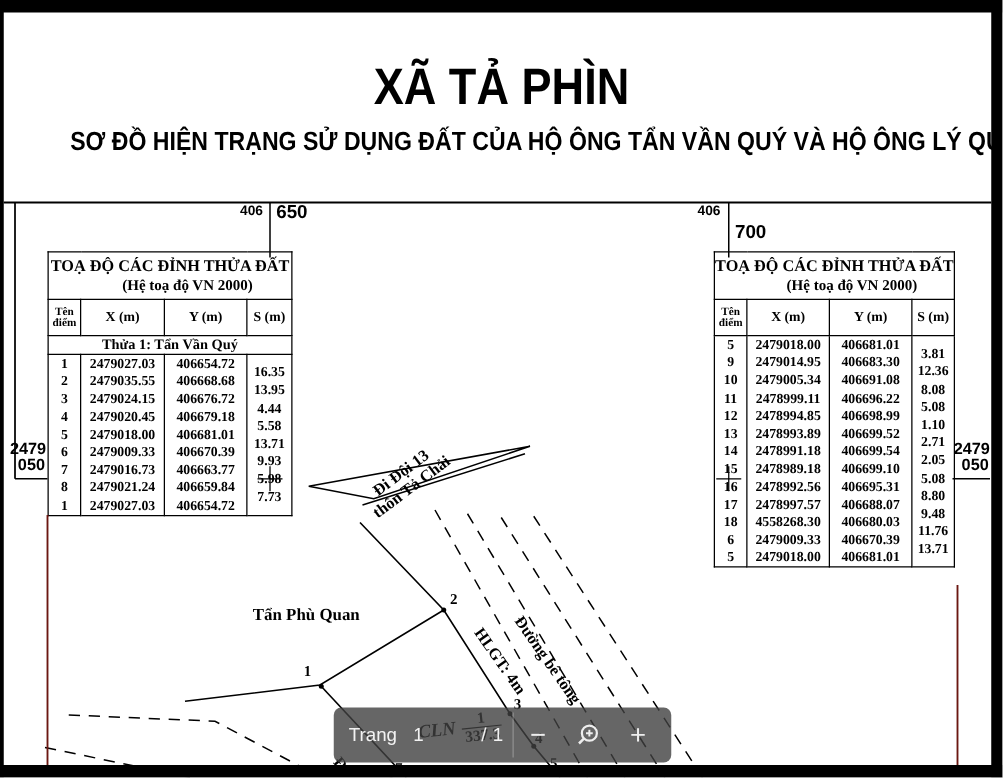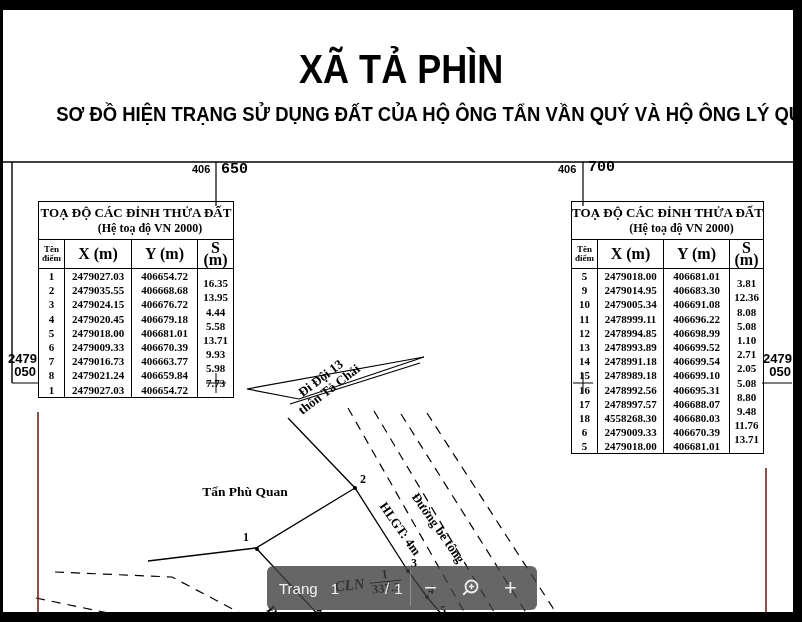--- a/index.html
+++ b/index.html
@@ -18,33 +18,33 @@
        font-family:"Liberation Sans","DejaVu Sans",sans-serif;white-space:nowrap;}
   .hdr>span{display:inline-block;transform:scaleX(0.88);transform-origin:center;}
   .hdr-title{top:46px;font-size:41px;}
   .hdr-sub1{top:102px;font-size:21px;}
   .hdr-sub2{top:130px;font-size:21px;}
 
   
   .gridlab{position:absolute;font-family:"Liberation Sans","DejaVu Sans",sans-serif;
            font-weight:bold;line-height:1;z-index:6;}
   .g-small{font-size:11px;}
-  .g-big{font-size:15px;font-family:Liberation Mono, monospace;}
+  .g-big{font-size:15px;}
   .g-block{font-size:13px;text-align:right;line-height:13px;}
 
   
   table.coord{position:absolute;top:201px;border-collapse:collapse;background:#fff;
               table-layout:fixed;z-index:2;font-weight:bold;}
   table.coord,table.coord td{border:1.2px solid #000;}
   table.coord{border-width:1.6px;}
   #table-left{left:38px;width:195px;}
   #table-right{left:571px;width:192px;}
   td.t-title{height:37px;text-align:center;font-size:13px;line-height:15px;padding:0;}
   td.t-title .sub{font-size:12px;margin-left:28px;}
-  td.t-colhead{height:28px;text-align:center;font-size:16px;padding:0;line-height:12px;}
+  td.t-colhead{height:28px;text-align:center;font-size:11px;padding:0;line-height:12px;}
   td.t-colhead.pt{font-size:9px;line-height:9.5px;}
   td.t-parcel{height:14px;text-align:center;font-size:11.5px;padding:0;line-height:13px;}
   td.stack{vertical-align:top;padding:0;}
   td.stack div{height:14.2px;line-height:14.2px;font-size:11px;text-align:center;
                white-space:nowrap;overflow:visible;}
   td.stack.s-col div{position:relative;top:-7px;}
 
   
   #mapsvg{position:absolute;left:0;top:0;z-index:5;pointer-events:none;}
   .maplab{position:absolute;font-weight:bold;white-space:nowrap;z-index:6;
@@ -82,21 +82,21 @@
 <body>
 
 <div id="page">
 
   <div class="hdr hdr-title"><span>XÃ TẢ PHÌN</span></div>
   <div class="hdr hdr-sub1"><span>SƠ ĐỒ HIỆN TRẠNG SỬ DỤNG ĐẤT CỦA HỘ ÔNG TẨN VẦN QUÝ VÀ HỘ ÔNG LÝ QUẨY MÌNH</span></div>
 
   <div class="gridlab g-small" style="left:192px;top:164px;">406</div>
   <div class="gridlab g-big" style="left:221px;top:162px;">650</div>
   <div class="gridlab g-small" style="left:558px;top:164px;">406</div>
-  <div class="gridlab g-big" style="left:588px;top:160px;">700</div>
+  <div class="gridlab g-big" style="left:588px;top:178px;">700</div>
   <div class="gridlab g-block" style="left:8px;top:352px;width:28px;">
     <div>2479</div>
       <div>050</div>
   </div>
   <div class="gridlab g-block" style="left:763px;top:352px;width:28px;">
     <div>2479</div>
       <div>050</div>
   </div>
 
   <table class="coord" id="table-left">
@@ -110,20 +110,23 @@
         <tr>
           <td class="t-title" colspan="4">
       <span>TOẠ ĐỘ CÁC ĐỈNH THỬA ĐẤT</span><br><span class="sub">(Hệ toạ độ VN 2000)</span></td>
         </tr>
     <tr>
       <td class="t-colhead pt">Tên điểm</td>
       <td class="t-colhead">X (m)</td>
       <td class="t-colhead">Y (m)</td>
       <td class="t-colhead">S (m)</td>
     </tr>
+    <tr>
+          <td class="t-parcel" colspan="4">Thửa 1: Tẩn Vần Quý</td>
+        </tr>
     <tr>
       <td class="stack pt-col">
             <div>1</div>
             <div>2</div>
             <div>3</div>
             <div>4</div>
             <div>5</div>
             <div>6</div>
             <div>7</div>
             <div>8</div>

